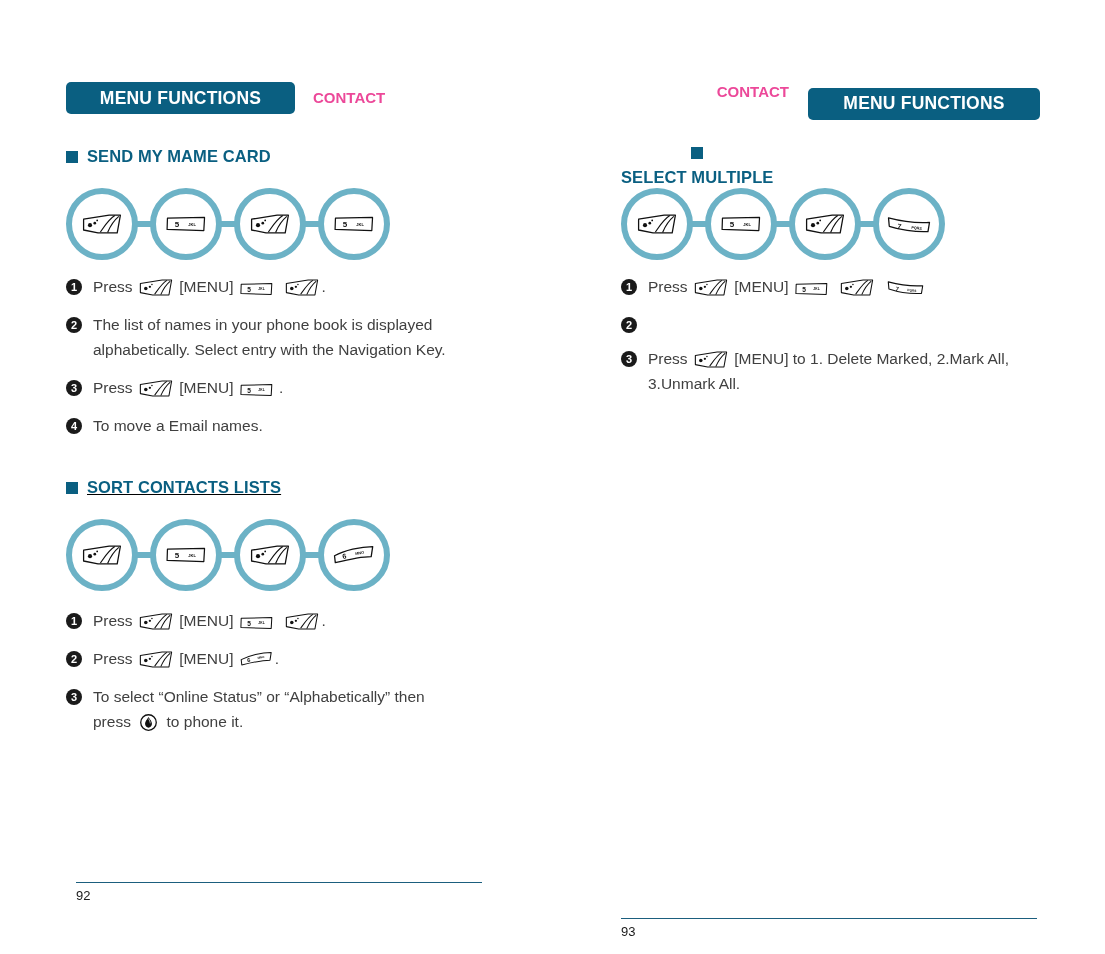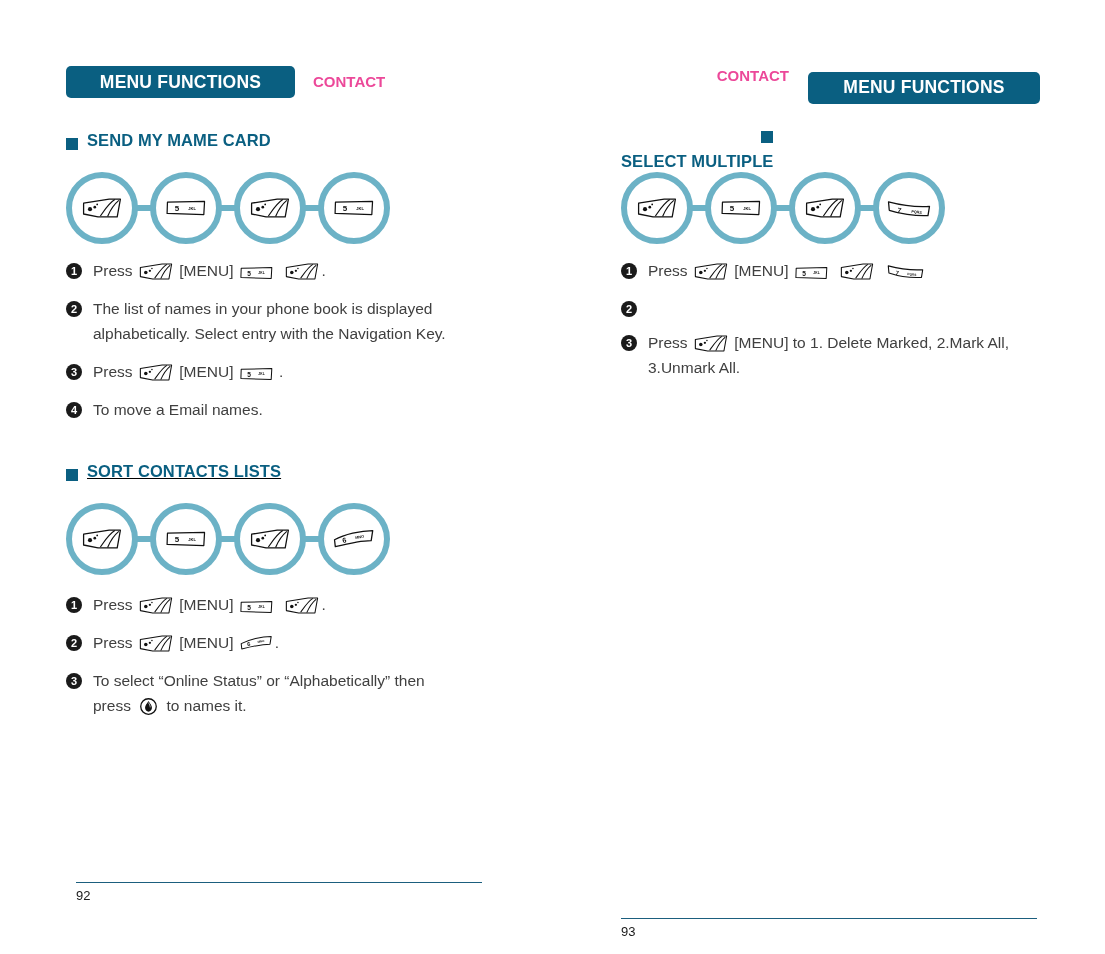--- a/index.html
+++ b/index.html
@@ -11,21 +11,21 @@
     width: 1105px; height: 954px;
     position: relative;
     font-family: "Liberation Sans", sans-serif;
     color: #000;
     overflow: hidden;
   }
 
   
   .page {
     position: absolute;
-    top: 0;
+    top: 16px;
     width: 492px;
     height: 880px;
   }
   .page.left  { left: 66px; }
   .page.right { left: 621px; }
 
   
   .hdr {
     position: absolute;
     height: 32px;
@@ -58,21 +58,21 @@
   .hdr.left-page .hdr-bar { width: 229px; }
   .hdr.left-page .hdr-side { margin-left: 18px; margin-bottom: 2px; }
   .hdr.right-page { left: 0px; top: 66px; width: 419px; justify-content: flex-end; }
   .hdr.right-page .hdr-side { margin-right: 19px; margin-bottom: 14px; }
   .hdr.right-page .hdr-bar { width: 232px; margin-top: 11px; }
 
   
   .sec-head {
     position: absolute;
     display: flex;
-    align-items: flex-end;
+    align-items: center;
     gap: 9px;
   }
   .sec-sq {
     width: 12px; height: 12px;
     background: #0a5f81;
     flex: none;
   }
   .sec-title {
     color: #0a5f81;
     font-size: 16.5px;
@@ -326,21 +326,21 @@
             <use href="#g-menu"></use>
           </svg><span class="tx"> [MENU] </span><svg class="kinline num6">
             <use href="#g-num6"></use>
           </svg><span class="tx">.</span></span>
       </div>
       <div class="step">
         <span class="step-num">3</span>
         <span class="step-body"><span class="tx">To select “Online Status” or “Alphabetically” then
 press </span><svg class="kinline ok">
             <use href="#g-ok"></use>
-          </svg><span class="tx"> to names it.</span></span>
+          </svg><span class="tx"> to phone it.</span></span>
       </div>
     </div>
 </div>
 
 <div class="page right">
 
   <div class="hdr right-page">
     <span class="hdr-side">CONTACT</span>
     <div class="hdr-bar">
       <span class="hdr-bar-text">MENU FUNCTIONS</span>

